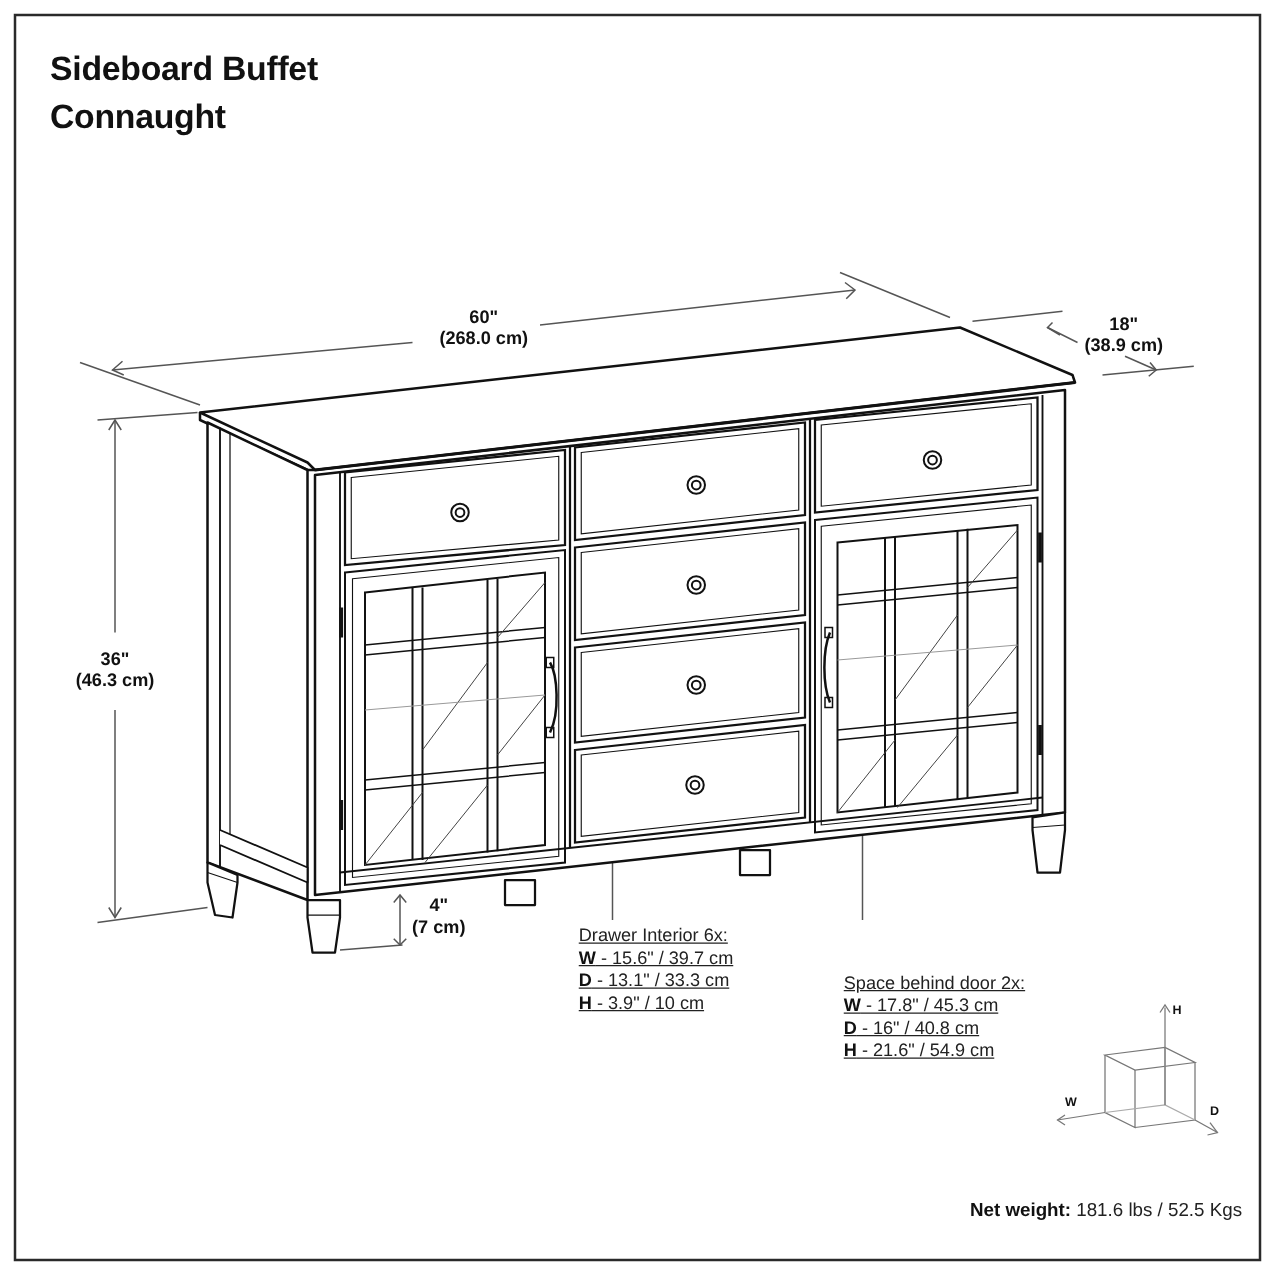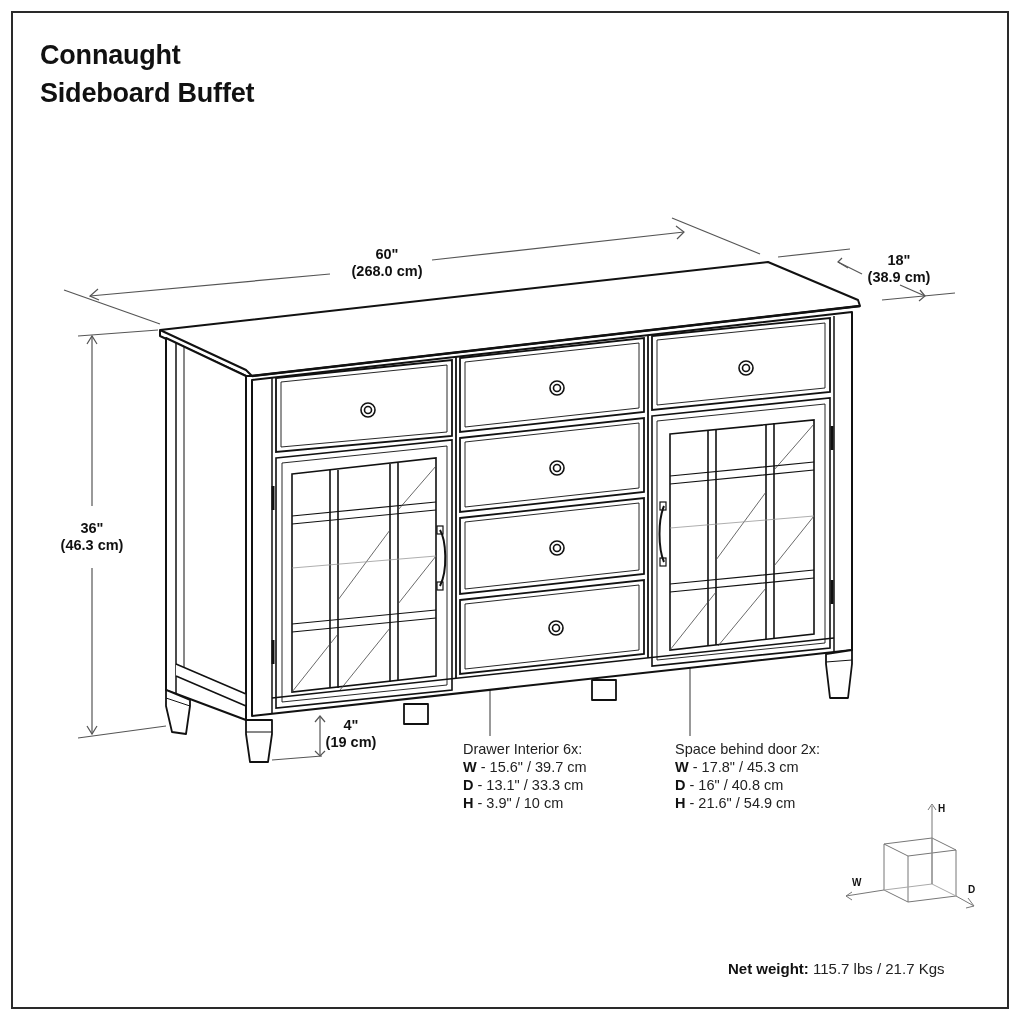--- a/index.html
+++ b/index.html
@@ -1,34 +1,34 @@
 <!DOCTYPE html>
 <html><head>
 <meta charset="utf-8">
 <style>
   html, body { margin:0; padding:0; background:#fff; }
   body { width:1024px; height:1024px; position:relative; overflow:hidden; font-family:"Liberation Sans", sans-serif; color:#1a1a1a; }
   .frame { position:absolute; left:11px; top:11px; width:998px; height:998px; border:2px solid #2a2a2a; box-sizing:border-box; }
   .title { position:absolute; left:40px; top:36px; font-size:27px; font-weight:bold; line-height:38px; color:#111; letter-spacing:-0.2px; }
   .dim { position:absolute; font-size:14.5px; font-weight:bold; text-align:center; line-height:17px; color:#111; }
-  .spec { position:absolute; font-size:14.5px; line-height:18px; color:#222; }
+  .spec { position:absolute; font-size:14.5px; line-height:18px; color:#222;text-decoration:underline; }
   .spec b { font-weight:bold; color:#111; }
   .weight { position:absolute; left:728px; top:960px; font-size:15px; color:#222; }
-  .weight b { font-weight:bold; color:#111; }
+  .weight b { font-weight:bold; color:#111;margin-left:48px; }
   .axis-lbl { position:absolute; font-size:10px; font-weight:bold; color:#111; }
   svg { position:absolute; left:0; top:0; }
 </style>
 </head>
 <body>
 
 <div class="frame"></div>
 
 <div class="title">
+  <div>Sideboard Buffet</div>
   <div>Connaught</div>
-  <div>Sideboard Buffet</div>
 </div>
 
 <svg width="1024" height="1024" viewBox="0 0 1024 1024">
   <g fill="none" stroke="#555" stroke-width="1.2">
 
     <line x1="90" y1="296" x2="330" y2="274"></line>
     <line x1="432" y1="260" x2="684" y2="232"></line>
     <polyline points="98,289 90,296 99,300"></polyline>
     <polyline points="676,226 684,232 677,239"></polyline>
     <line x1="64" y1="290" x2="160" y2="324"></line>
@@ -201,35 +201,35 @@
 <div class="dim" style="left:858px; top:252px; width:82px;">
   <div>18"</div>
   <div>(38.9 cm)</div>
 </div>
 <div class="dim" style="left:44px; top:520px; width:96px;">
   <div>36"</div>
   <div>(46.3 cm)</div>
 </div>
 <div class="dim" style="left:322px; top:717px; width:58px;">
   <div>4"</div>
-  <div>(19 cm)</div>
+  <div>(7 cm)</div>
 </div>
 
 <div class="spec" style="left:463px; top:740px;">
   <div>Drawer Interior 6x:</div>
   <div><b>W</b><span> - 15.6" / 39.7 cm</span></div>
   <div><b>D</b><span> - 13.1" / 33.3 cm</span></div>
   <div><b>H</b><span> - 3.9" / 10 cm</span></div>
 </div>
-<div class="spec" style="left:675px; top:740px;">
+<div class="spec" style="left:675px; top:778px;">
   <div>Space behind door 2x:</div>
   <div><b>W</b><span> - 17.8" / 45.3 cm</span></div>
   <div><b>D</b><span> - 16" / 40.8 cm</span></div>
   <div><b>H</b><span> - 21.6" / 54.9 cm</span></div>
 </div>
 
 <div class="axis-lbl" style="left:938px; top:803px;">H</div>
 <div class="axis-lbl" style="left:852px; top:877px;">W</div>
 <div class="axis-lbl" style="left:968px; top:884px;">D</div>
 
 <div class="weight">
-  <b>Net weight:</b><span> 115.7 lbs / 21.7 Kgs</span>
+  <b>Net weight:</b><span> 181.6 lbs / 52.5 Kgs</span>
 </div>
 
 </body></html>

